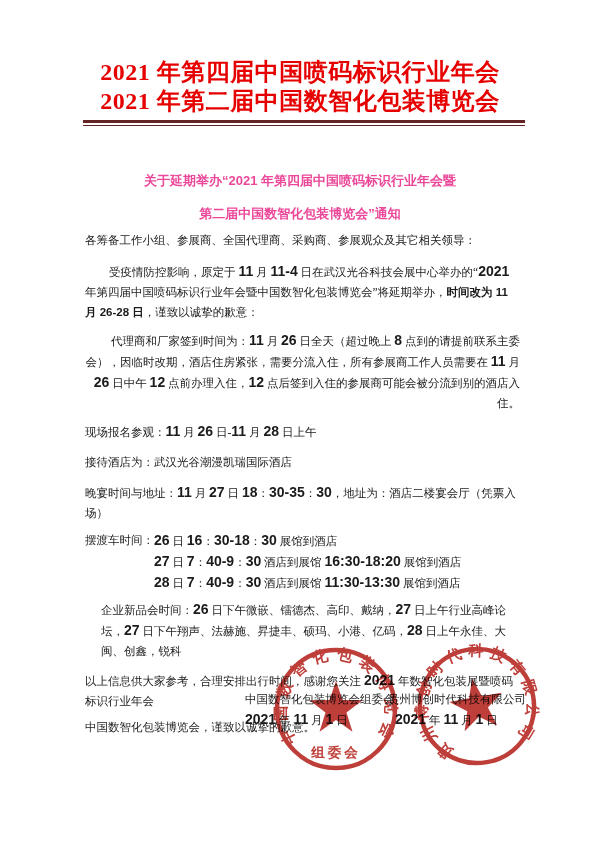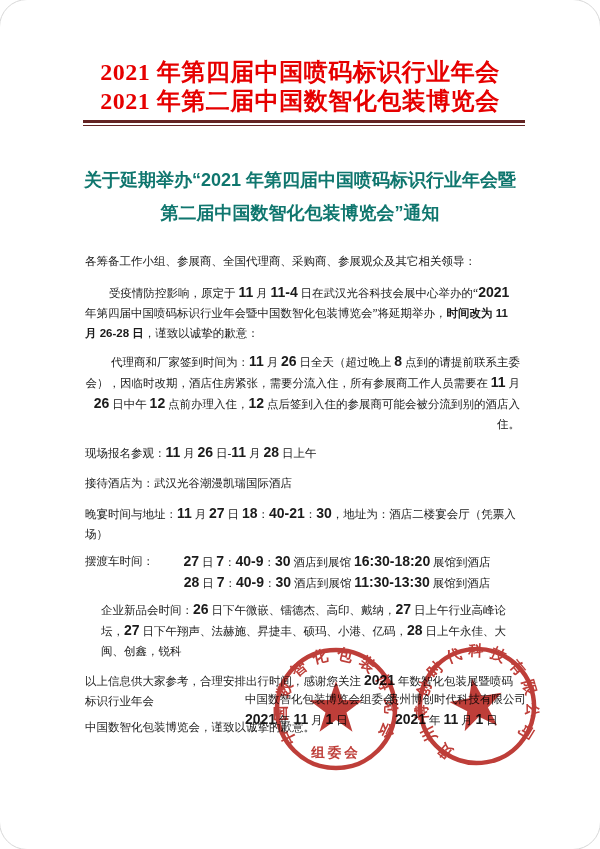--- a/index.html
+++ b/index.html
@@ -1,55 +1,55 @@
 <!DOCTYPE html>
 <html><head>
 <meta charset="utf-8">
 <style>
   * { margin:0; padding:0; box-sizing:border-box; }
   html,body { background:#ffffff; }
   .page {
     position:relative; width:600px; height:849px; margin:0 auto;
     background:#ffffff; outline:1px solid #d8d8d8; overflow:hidden;
-    font-family:"Liberation Serif","DejaVu Serif",serif; color:#1b1b1b;border-radius:27px;
+    font-family:"Liberation Serif","DejaVu Serif",serif; color:#1b1b1b;
   }
   
   .title-block { padding-top:58px; text-align:center; }
   .title-line {
     font-family:"Liberation Serif","DejaVu Serif",serif;
     font-weight:700; font-size:24px; line-height:29px; color:#e60000;
     letter-spacing:0.5px; white-space:pre;
   }
   .title-rule {
     margin:4px 75px 0 83px; height:6px;
     border-top:3px solid #632423; border-bottom:1px solid #632423;
   }
   
   .heading-block { margin-top:38px; text-align:center; }
   .heading-line {
     font-family:"Liberation Sans","DejaVu Sans",sans-serif;
-    font-weight:700; font-size:18px; line-height:33px; color:#0f766e;
+    font-weight:700; font-size:13px; line-height:33px; color:#ec4899;
     white-space:pre;
   }
   
   .content { margin:0 80px 0 85px; font-size:11.5px; line-height:20px; }
   .para { white-space:pre-wrap; }
   .indent { text-indent:24px; }
   .num { font-family:"Liberation Sans","DejaVu Sans",sans-serif; font-weight:700; font-size:14px; }
   b.inlinebold { font-family:"Liberation Sans","DejaVu Sans",sans-serif; font-weight:700; font-size:11.5px; }
-  .mt-salutation { margin-top:21px; }
+  .mt-salutation { }
   .mt-epidemic  { margin-top:11px; }
   .mt-checkin   { margin-top:8px;text-align:right; }
   .mt-visit     { margin-top:8px; }
   .mt-single    { margin-top:10px; }
   .mt-shuttle   { margin-top:7px; }
   .mt-newprod   { margin-top:6px;margin-left:16px; }
   .mt-thanks    { margin-top:9px; }
   .mt-apology   { margin-top:6px; }
-  .shuttle { display:flex;text-align:center; }
+  .shuttle { display:flex; }
   .shuttle-label { flex:none; white-space:pre; }
   .shuttle-lines { flex:1; }
   
   .sig { position:absolute; font-size:11.5px; line-height:20px; white-space:pre; }
   .sig-org-left  { left:245px; top:689px; }
   .sig-date-left { left:245px; top:709px; }
   .sig-org-right  { left:388px; top:689px; }
   .sig-date-right { left:395px; top:709px; }
   
   .stamp { position:absolute; mix-blend-mode:multiply; opacity:0.88; }
@@ -81,25 +81,26 @@
     <div class="para mt-salutation autobold">各筹备工作小组、参展商、全国代理商、采购商、参展观众及其它相关领导：</div>
 
     <div class="para indent mt-epidemic"><span class="autobold">受疫情防控影响，原定于 <span class="num">11</span> 月 <span class="num">11-4</span> 日在武汉光谷科技会展中心举办的“<span class="num">2021</span> 年第四届中国喷码标识行业年会暨中国数智化包装博览会”将延期举办，</span><b class="inlinebold">时间改为 11 月 26-28 日</b><span class="autobold">，谨致以诚挚的歉意：</span></div>
 
     <div class="para mt-checkin autobold">代理商和厂家签到时间为：<span class="num">11</span> 月 <span class="num">26</span> 日全天（超过晚上 <span class="num">8</span> 点到的请提前联系主委会），因临时改期，酒店住房紧张，需要分流入住，所有参展商工作人员需要在 <span class="num">11</span> 月 <span class="num">26</span> 日中午 <span class="num">12</span> 点前办理入住，<span class="num">12</span> 点后签到入住的参展商可能会被分流到别的酒店入住。</div>
 
     <div class="para mt-visit autobold">现场报名参观：<span class="num">11</span> 月 <span class="num">26</span> 日-<span class="num">11</span> 月 <span class="num">28</span> 日上午</div>
 
     <div class="para mt-single autobold">接待酒店为：武汉光谷潮漫凯瑞国际酒店</div>
 
-    <div class="para mt-single autobold">晚宴时间与地址：<span class="num">11</span> 月 <span class="num">27</span> 日 <span class="num">18</span>：<span class="num">40-21</span>：<span class="num">30</span>，地址为：酒店二楼宴会厅（凭票入场）</div>
+    <div class="para mt-single autobold">晚宴时间与地址：<span class="num">11</span> 月 <span class="num">27</span> 日 <span class="num">18</span>：<span class="num">30-35</span>：<span class="num">30</span>，地址为：酒店二楼宴会厅（凭票入场）</div>
 
     <div class="shuttle mt-shuttle">
       <span class="shuttle-label autobold">摆渡车时间：</span>
       <div class="shuttle-lines">
+        <div class="para autobold"><span class="num">26</span> 日 <span class="num">16</span>：<span class="num">30-18</span>：<span class="num">30</span> 展馆到酒店</div>
         <div class="para autobold"><span class="num">27</span> 日 <span class="num">7</span>：<span class="num">40-9</span>：<span class="num">30</span> 酒店到展馆 <span class="num">16:30-18:20</span> 展馆到酒店</div>
         <div class="para autobold"><span class="num">28</span> 日 <span class="num">7</span>：<span class="num">40-9</span>：<span class="num">30</span> 酒店到展馆 <span class="num">11:30-13:30</span> 展馆到酒店</div>
       </div>
     </div>
 
     <div class="para mt-newprod autobold">企业新品会时间：<span class="num">26</span> 日下午微嵌、镭德杰、高印、戴纳，<span class="num">27</span> 日上午行业高峰论坛，<span class="num">27</span> 日下午翔声、法赫施、昇捷丰、硕玛、小港、亿码，<span class="num">28</span> 日上午永佳、大闽、创鑫，锐科</div>
 
     <div class="para mt-thanks autobold">以上信息供大家参考，合理安排出行时间，感谢您关注 <span class="num">2021</span> 年数智化包装展暨喷码标识行业年会</div>
 
     <div class="para mt-apology autobold">中国数智化包装博览会，谨致以诚挚的歉意。</div>

